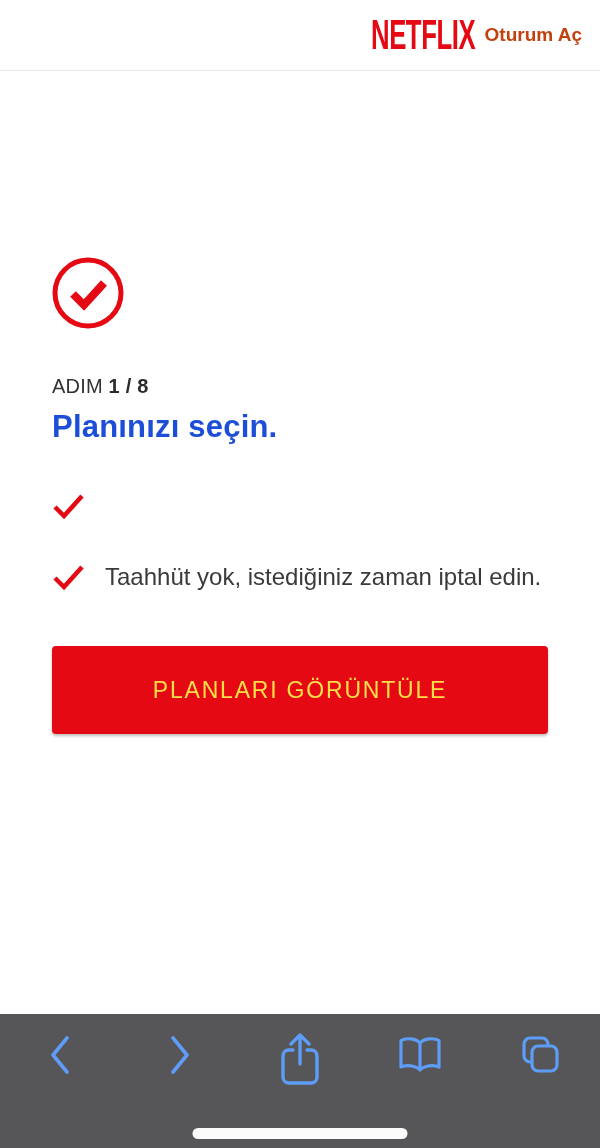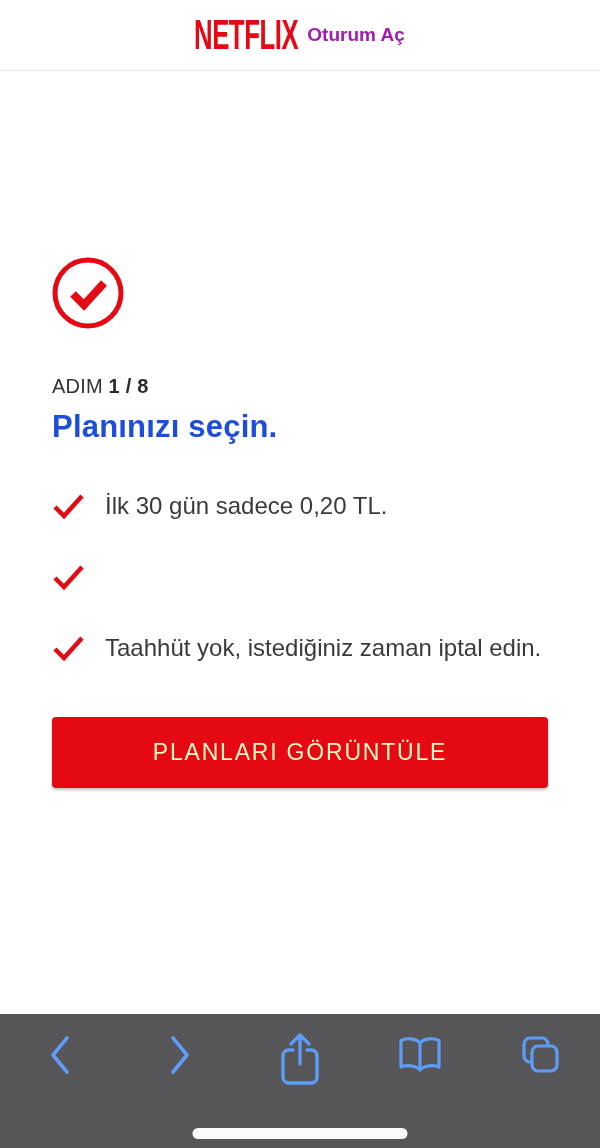--- a/index.html
+++ b/index.html
@@ -10,40 +10,40 @@
     background: #ffffff;
     font-family: "Liberation Sans", sans-serif;
     overflow: hidden;
   }
 
   
   .header {
     height: 71px;
     display: flex;
     align-items: center;
-    justify-content: center;
+    justify-content: flex-end;
     padding: 0 18px 0 17px;
     border-bottom: 1px solid #e8e8e8;
     background: #fff;
   }
   .logo {
     color: #e50914;
     font-weight: bold;
     font-size: 28px;
     letter-spacing: -0.5px;
     display: inline-block;
     transform: scale(0.92, 1.5);
     transform-origin: left center;
     cursor: pointer;
     user-select: none;
   }
   .signin {
     font-size: 19px;
     font-weight: bold;
-    color: #a21caf;
+    color: #c2410c;
     text-decoration: none;
     cursor: pointer;
   }
 
   
   .main { padding: 0 52px; }
 
   .check-circle {
     margin-top: 186px;
     width: 72px;
@@ -82,24 +82,24 @@
   .benefit:last-child { margin-bottom: 0; text-align: right; }
   .benefit .check {
     flex-shrink: 0;
     width: 33px;
     margin-top: 4px;
   }
 
   .cta {
     display: block;
     width: 100%;
-    height: 71px;
+    height: 88px;
     margin-top: 46px;
     background: #e50914;
-    color: #fef9c3;
+    color: #fde047;
     font-family: "Liberation Sans", sans-serif;
     font-size: 23px;
     letter-spacing: 1.8px;
     border: none;
     border-radius: 4px;
     cursor: pointer;
     box-shadow: 0 2px 3px rgba(0,0,0,0.25);
   }
 
   
@@ -152,28 +152,20 @@
     </div>
 
     <div class="step">
       <span>ADIM</span>
       <strong>1 / 8</strong>
     </div>
 
     <h1 class="page-title">Planınızı seçin.</h1>
 
     <ul class="benefits">
-      <li class="benefit">
-        <span class="check">
-          <svg width="33" height="28" viewBox="0 0 33 28">
-            <path d="M3 15 L12 24 L30 4" fill="none" stroke="#e50914" stroke-width="4.5" stroke-linecap="butt" stroke-linejoin="miter"></path>
-          </svg>
-        </span>
-        <span class="btext">İlk 30 gün sadece 0,20 TL.</span>
-      </li>
       <li class="benefit">
         <span class="check">
           <svg width="33" height="28" viewBox="0 0 33 28">
             <path d="M3 15 L12 24 L30 4" fill="none" stroke="#e50914" stroke-width="4.5" stroke-linecap="butt" stroke-linejoin="miter"></path>
           </svg>
         </span>
       </li>
       <li class="benefit">
         <span class="check">
           <svg width="33" height="28" viewBox="0 0 33 28">

